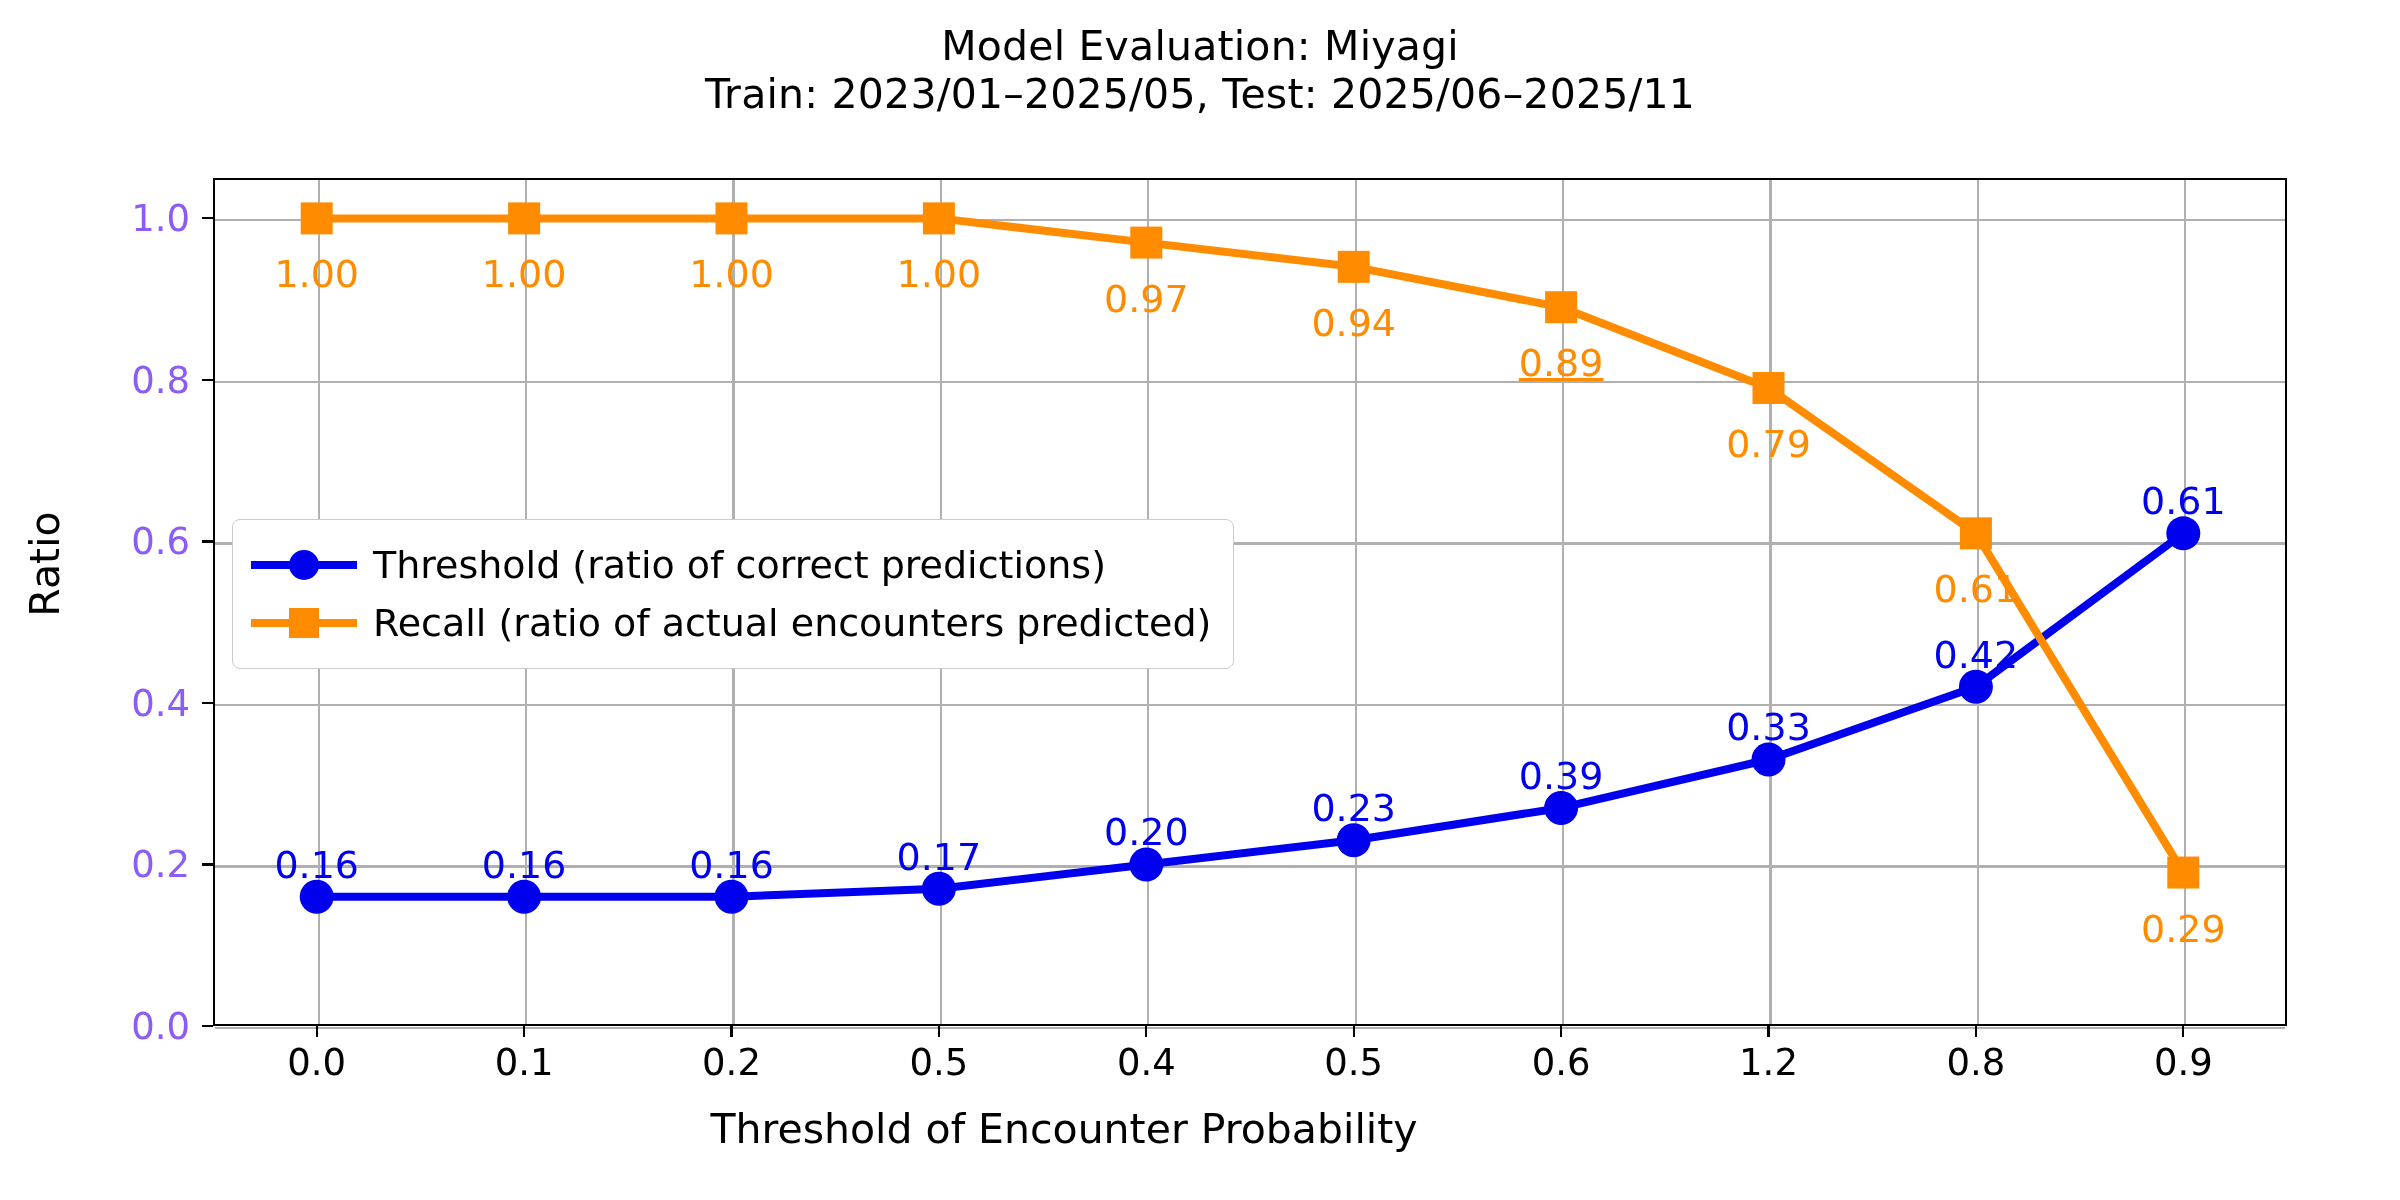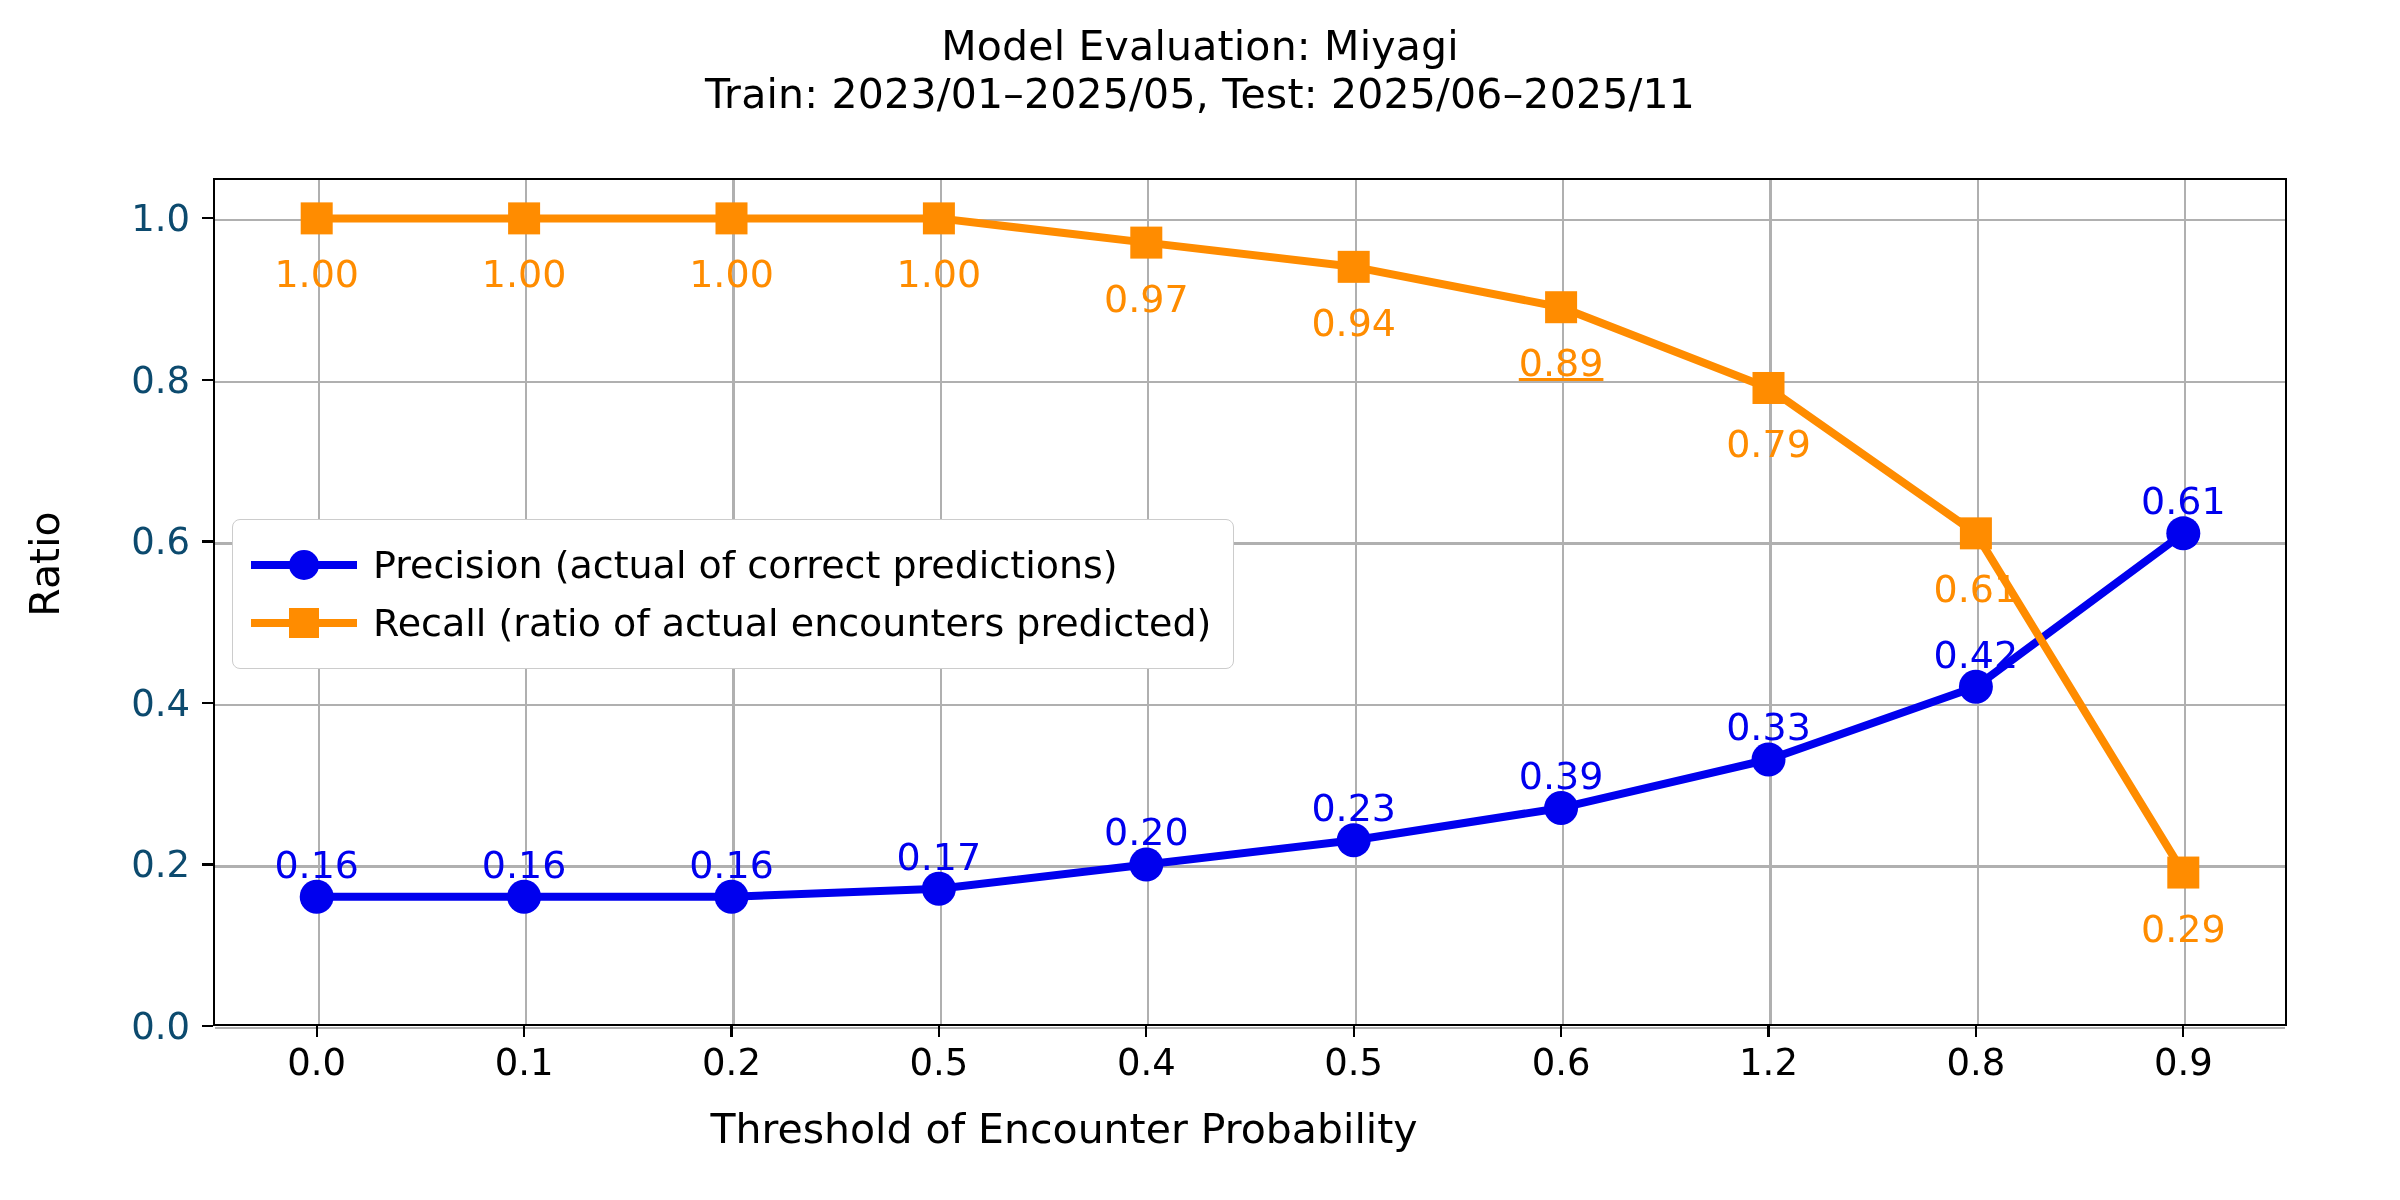--- a/index.html
+++ b/index.html
@@ -73,21 +73,21 @@
     top: 1041px;
     font-size: 37px;
     color: #000000;
     transform: translateX(-50%);
     white-space: nowrap;
   }
   .yticklabel {
     position: absolute;
     right: 2210px;
     font-size: 37px;
-    color: #0c4a6e;
+    color: #8b5cf6;
     transform: translateY(-50%);
     white-space: nowrap;
     text-align: right;
     margin-left: 24px;
   }
   
   #xlabel {
     position: absolute;
     left: 0;
     top: 1105px;
@@ -292,21 +292,21 @@
 
   <div id="xlabel">Threshold of Encounter Probability</div>
   <div id="ylabel">Ratio</div>
 
   <div id="legend">
     <div class="legend-row">
       <span class="legend-sample">
         <span class="lline" style="background: rgb(0, 0, 238);"></span>
         <span class="lmark circle" style="background: rgb(0, 0, 238);"></span>
       </span>
-      <span class="legend-label">Precision (actual of correct predictions)</span>
+      <span class="legend-label">Threshold (ratio of correct predictions)</span>
     </div>
     <div class="legend-row">
       <span class="legend-sample">
         <span class="lline" style="background: rgb(255, 140, 0);"></span>
         <span class="lmark square" style="background: rgb(255, 140, 0);"></span>
       </span>
       <span class="legend-label">Recall (ratio of actual encounters predicted)</span>
     </div>
   </div>
 

